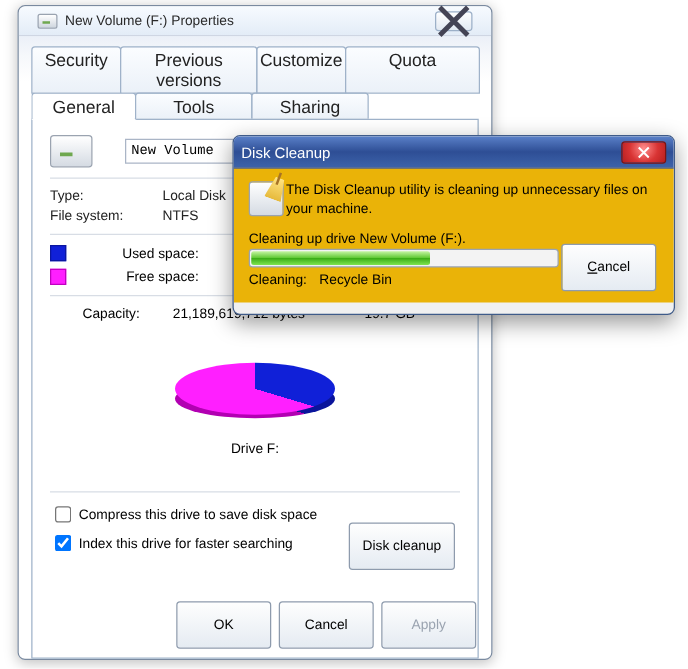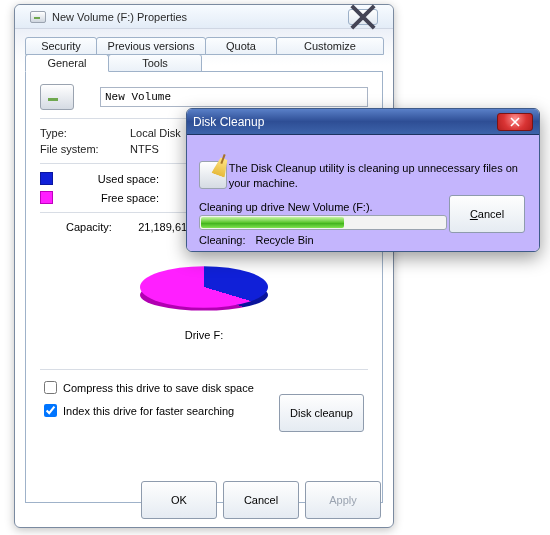--- a/index.html
+++ b/index.html
@@ -61,21 +61,21 @@
 
   .tabs {
     padding: 8px 10px 0 10px;
   }
   .tabrow {
     display:flex;
   }
   .tab {
     border:1px solid #9fb2c9;
     background: linear-gradient(#fbfdff,#ebf1f8);
-    font-size:11px;
+    font-size:14px;
     padding:2px 0;
     text-align:center;
     border-radius:3px 3px 0 0;
     margin-right:-1px;
     cursor:pointer;
     color:#222;
   }
   .tabrow.top .tab { flex:1; }
   .tabrow.top .tab:nth-child(1){flex:0 0 72px;}
   .tabrow.top .tab:nth-child(2){flex:0 0 110px;}
@@ -211,21 +211,21 @@
   .dlg .titlebar .close {
     margin-left:auto;
     width:36px; height:18px;
     border:1px solid #7a1414;
     border-radius:3px;
     background: radial-gradient(circle at 50% 30%, #ff8d8d, #d93434 55%, #b51f1f);
     display:flex; align-items:center; justify-content:center;
     cursor:pointer;
   }
   .dlg .titlebar .close svg{ width:10px; height:10px; }
-  .dlg-body { padding:26px 12px; background:#c4b5fd;}
+  .dlg-body { padding:10px 12px; background:#eab308;}
   .dlg-body .msgrow{ display:flex; }
   .dlg-body .iconcol { width:36px; }
   .broom {
     width:28px;height:28px;position:relative;
     background:linear-gradient(#fff,#d5dbe3);
     border:1px solid #9aa3b0;
     border-radius:3px;
   }
   .broom::before{
     content:"";
@@ -276,26 +276,27 @@
       <svg viewBox="0 0 10 10">
           <path d="M1 1 L9 9 M9 1 L1 9" stroke="#445" stroke-width="1.4" fill="none"></path>
         </svg>
     </span>
   </div>
 
   <div class="tabs">
     <div class="tabrow top">
       <div class="tab">Security</div>
       <div class="tab">Previous versions</div>
+      <div class="tab">Customize</div>
       <div class="tab">Quota</div>
-      <div class="tab">Customize</div>
     </div>
     <div class="tabrow bot">
       <div class="tab active">General</div>
       <div class="tab">Tools</div>
+      <div class="tab">Sharing</div>
     </div>
 
     <div class="tabpage">
 
       <div class="row">
         <span class="big-drive-ico"></span>
         <input class="volname" value="New Volume" style="">
       </div>
 
       <div class="divider"></div>

